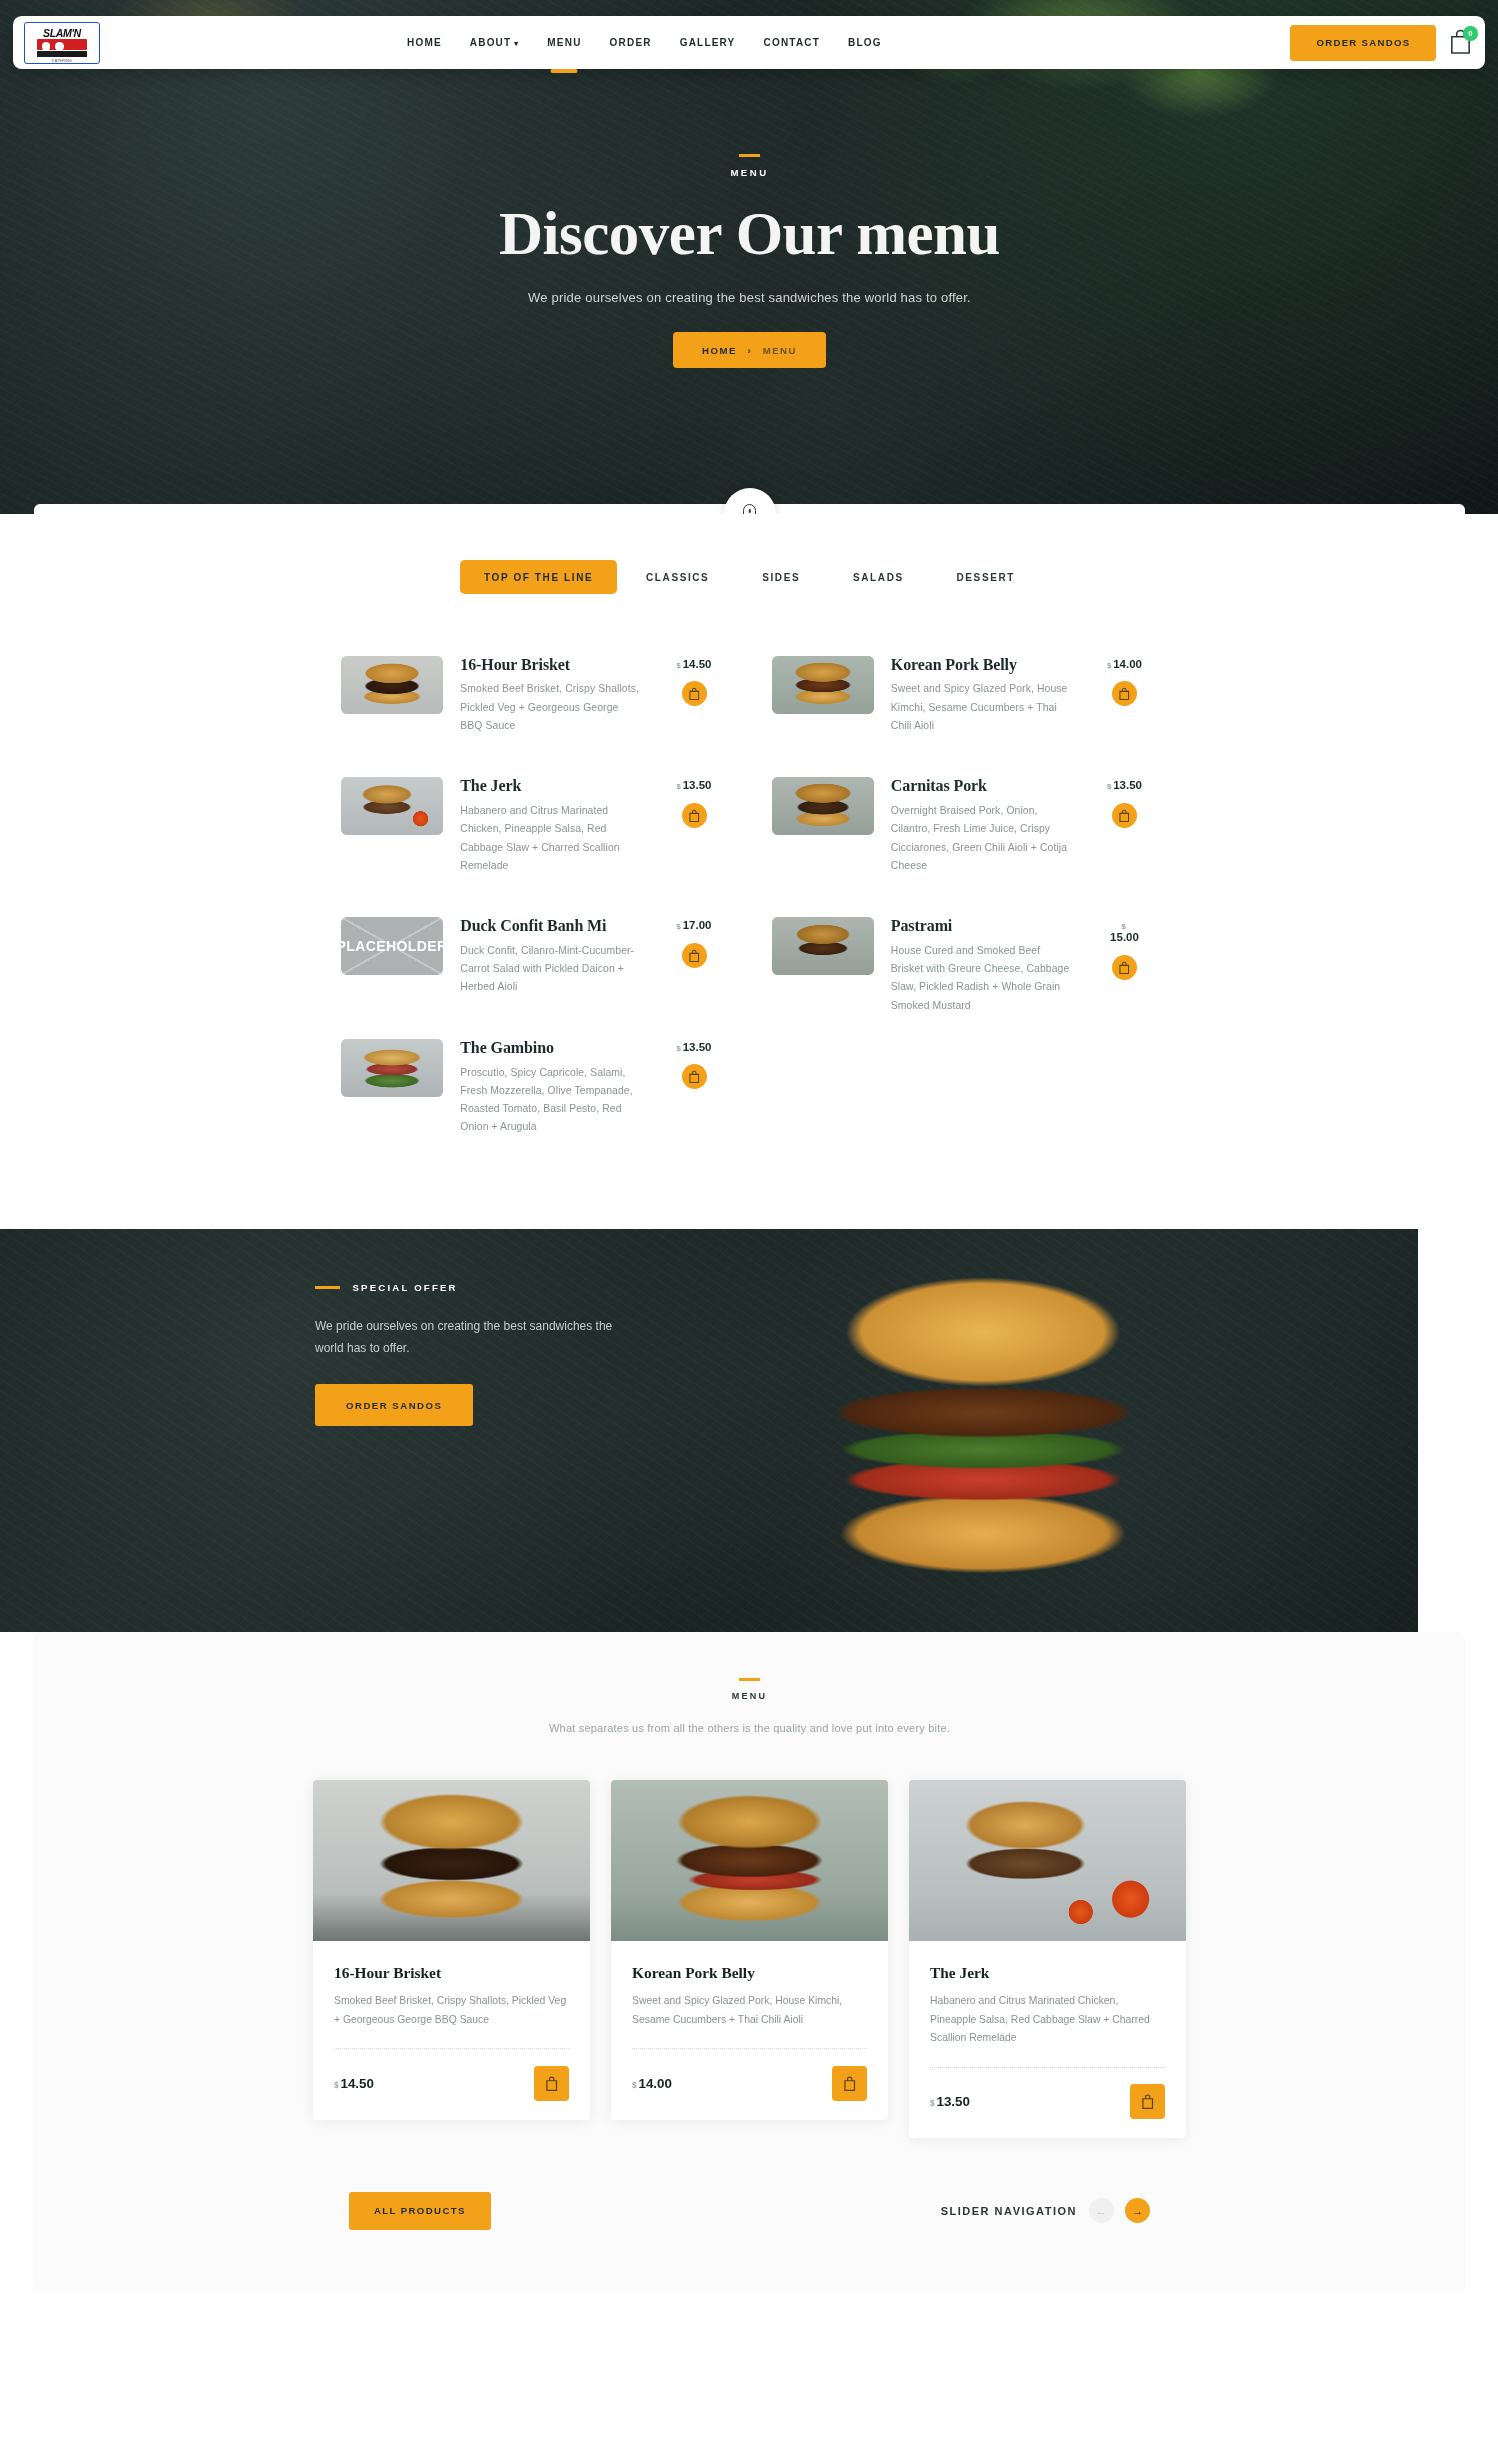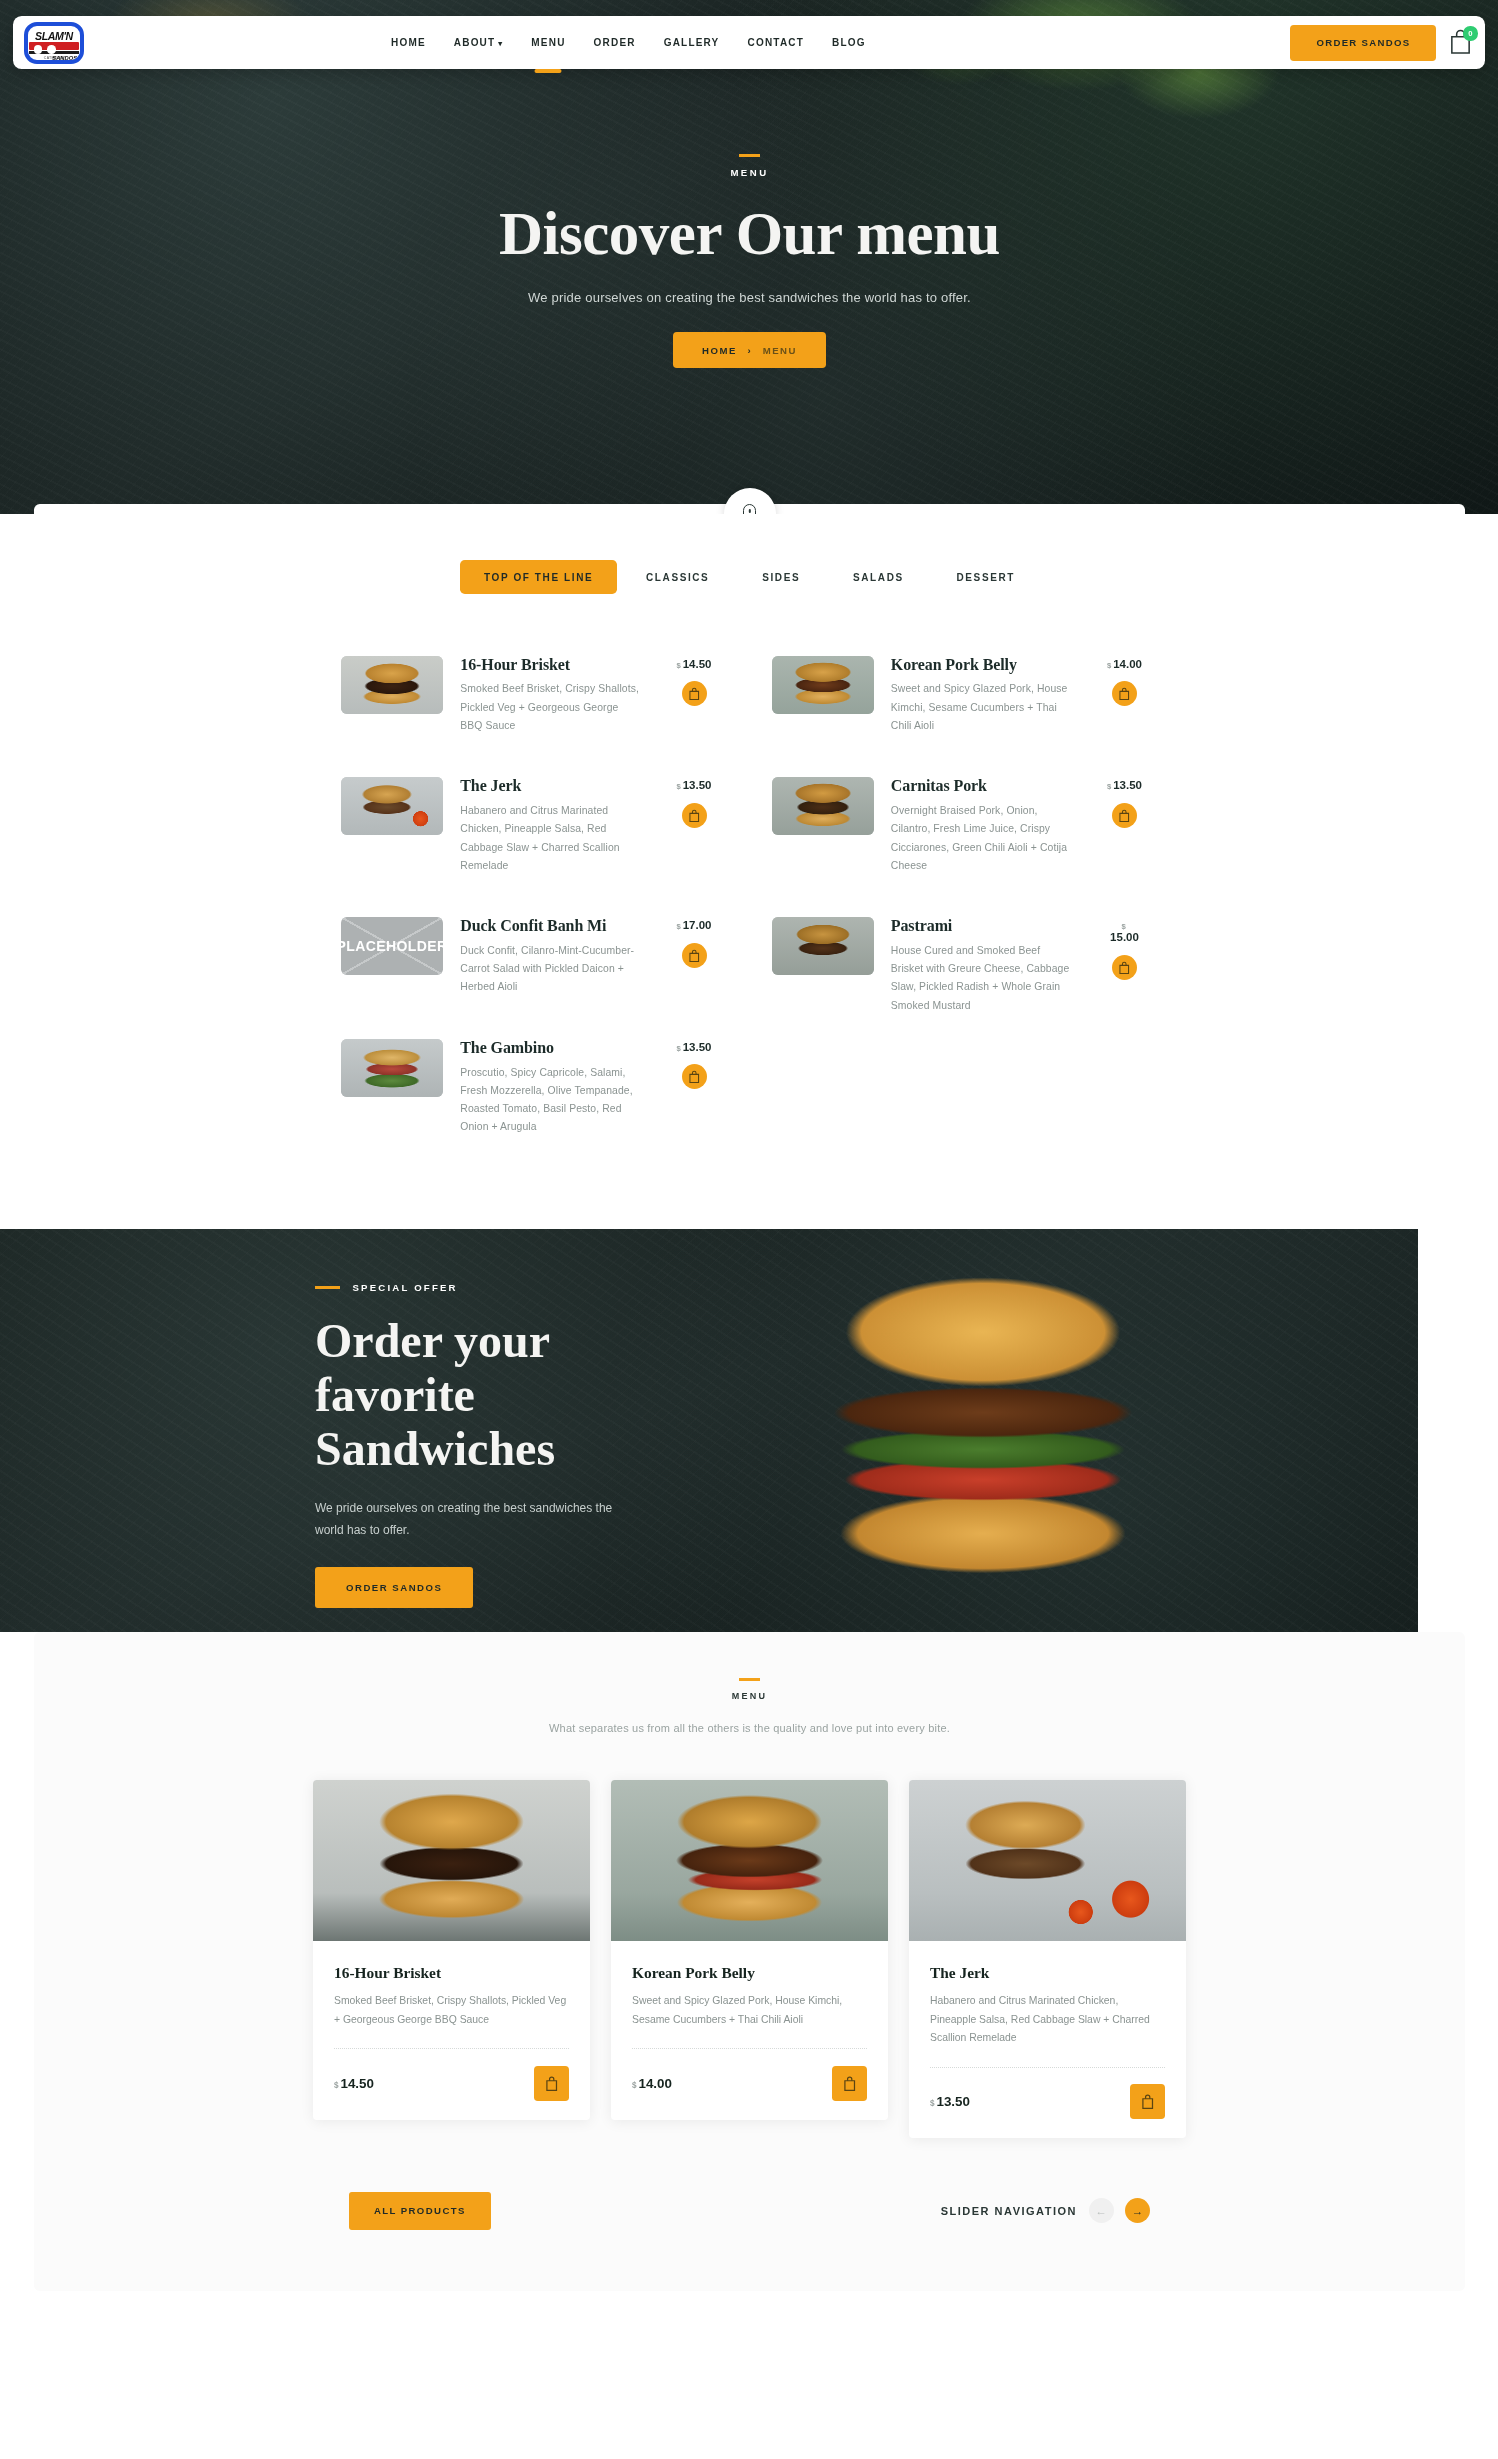--- a/index.html
+++ b/index.html
@@ -49,25 +49,25 @@
     top: 16.3px; left: 13.4px;
     width: 1472px; height: 53px;
     background: #fff;
     border-radius: 8.6px;
     box-shadow: 0 4.8px 15.4px rgba(0,0,0,.22);
     display: flex;
     align-items: center;
     z-index: 20;
   }
   .logo-box {
-    width: 60px; height: 42px;
+    width: 76px; height: 42px;
     margin-left: 10.6px;
-    border-radius: 13px;
+    border-radius: 3px;
     background: #fff;
-    border: 4px solid #1d4ed8;
+    border: 1px solid #1d4ed8;
     display: flex; flex-direction: column;
     align-items: center; justify-content: flex-start;
     overflow: hidden;
     position: relative;
   }
   .logo-top { font-family:"Liberation Sans", sans-serif; font-weight:900; font-size:10.6px;
               letter-spacing:-0.4px; color:#111; line-height:1; margin-top:4.8px; font-style:italic; }
   .logo-red { width:50px; height:16.3px; background:#cf1f22; margin-top:1px; position:relative;
               border-radius:1px; }
   .logo-red::before{content:"";position:absolute;left:4.8px;top:2.9px;width:8.6px;height:8.6px;
@@ -525,25 +525,20 @@
   </div>
 </section>
 
 <section class="offer">
   <div class="offer-burger"></div>
   <div class="offer-inner">
     <div class="offer-eyebrow">
       <span class="dash"></span>
       <span class="txt">SPECIAL OFFER</span>
     </div>
-    <h2 class="offer-title">
-      <span>Order your</span><br>
-      <span>favorite</span><br>
-      <span>Sandwiches</span>
-    </h2>
     <p class="offer-text">We pride ourselves on creating the best sandwiches the world has to offer.</p>
     <button class="btn-offer">ORDER SANDOS</button>
   </div>
 </section>
 
 <section class="proposals">
   <div class="prop-head">
     <div class="prop-dash"></div>
     <div class="prop-eyebrow">MENU</div>
     <p class="prop-sub">What separates us from all the others is the quality and love put into every bite.</p>

